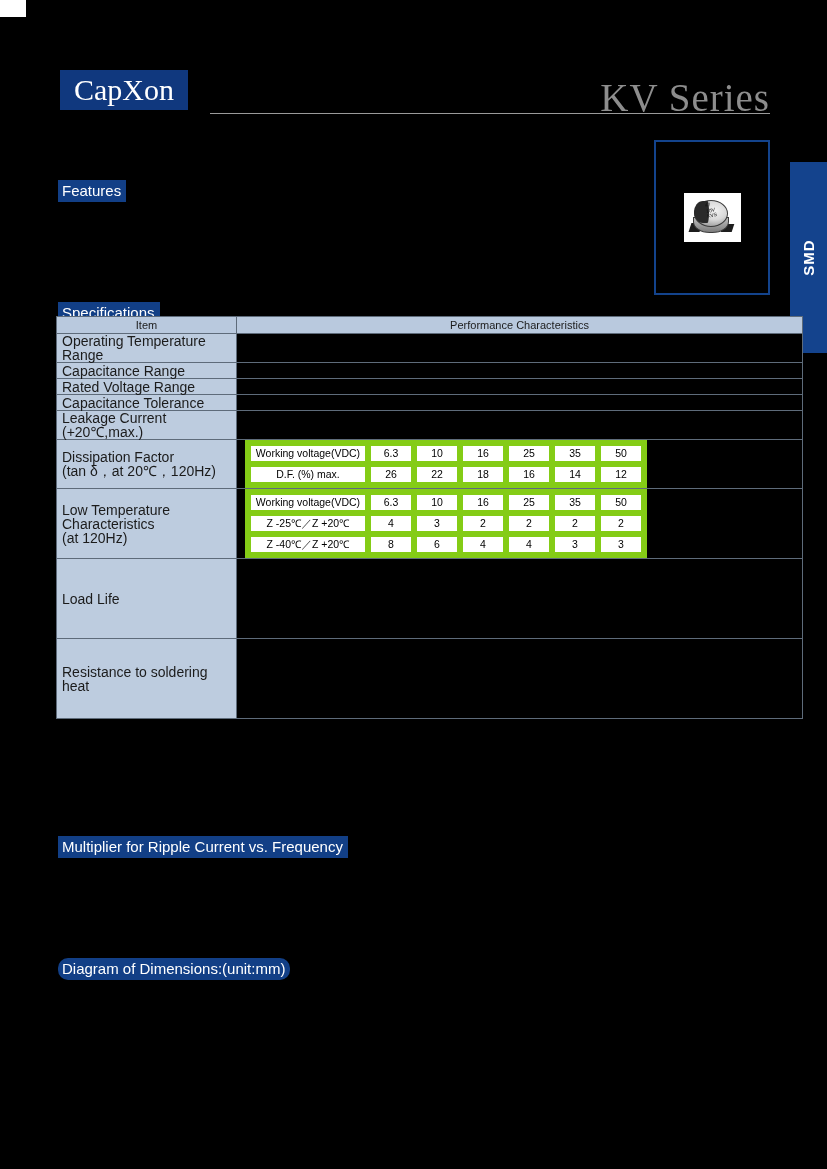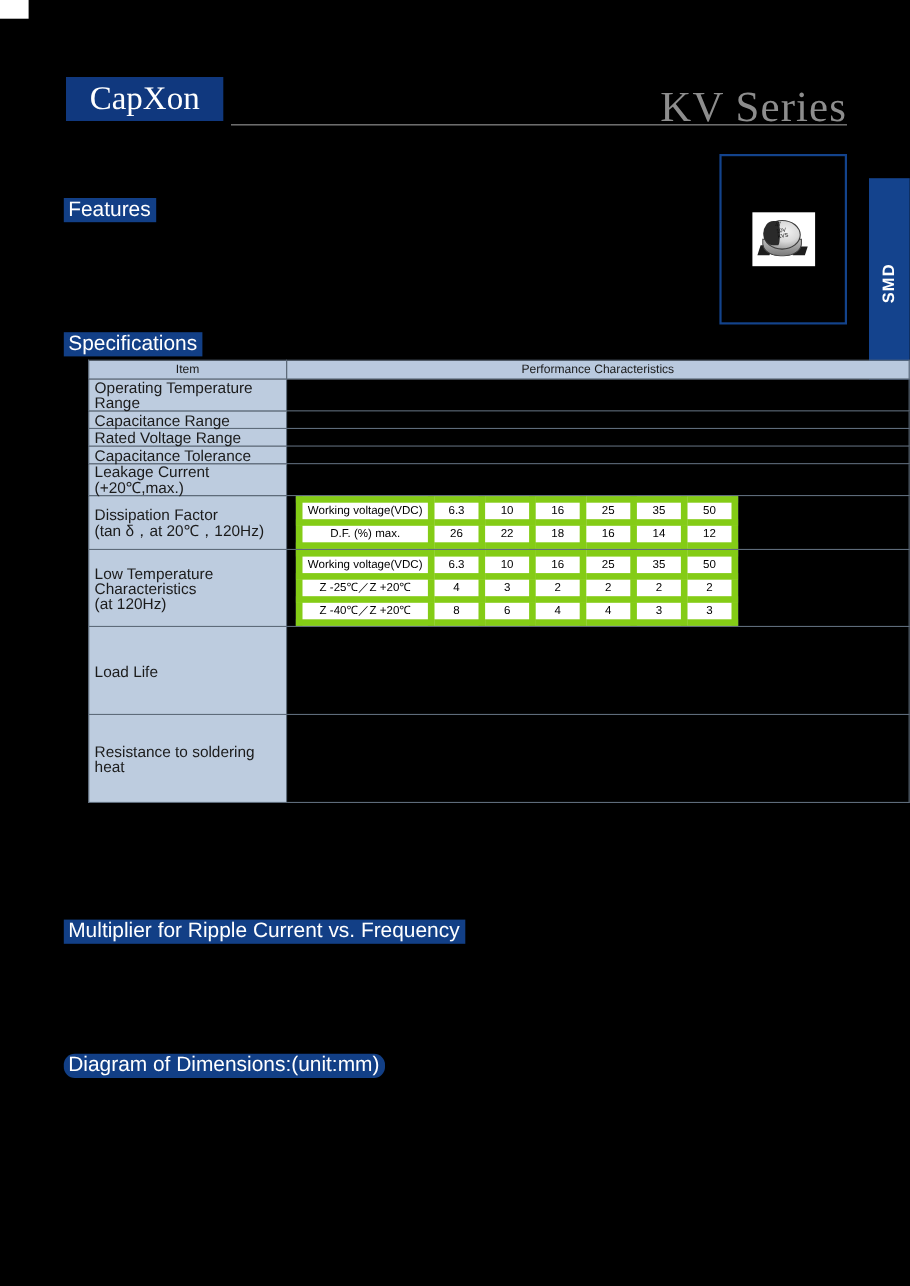--- a/index.html
+++ b/index.html
@@ -21,21 +21,21 @@
     position: absolute;
     left: 0; top: 0;
     width: 26px; height: 17px;
     background: #ffffff;
   }
 
   
   .logo-box {
     position: absolute;
     left: 60px; top: 70px;
-    width: 143px; height: 40px;
+    width: 128px; height: 40px;
     background: #10387e;
     display: flex;
     align-items: center;
     justify-content: center;
   }
   .logo-text {
     font-family: "Liberation Serif", serif;
     font-size: 30px;
     line-height: 30px;
     color: #ffffff;
@@ -59,21 +59,21 @@
     left: 210px; top: 113px;
     width: 560px; height: 1px;
     background: #9a9a9a;
   }
 
   
   .section-heading {
     position: absolute;
     background: #123f86;
     color: #ffffff;
-    font-size: 19px;
+    font-size: 15px;
     line-height: 19px;
     padding: 1px 5px 2px 4px;
     white-space: nowrap;
   }
   #heading-features { left: 58px; top: 180px; }
   #heading-specifications { left: 58px; top: 302px; }
   #heading-multiplier { left: 58px; top: 836px; }
   #heading-diagram { left: 58px; top: 958px; border-radius: 10px; }
 
   
@@ -160,25 +160,24 @@
     font-size: 15px;
     font-weight: bold;
     letter-spacing: 1px;
     transform: rotate(-90deg);
     white-space: nowrap;
   }
 
   
   .spec-table {
     position: absolute;
-    left: 56px; top: 327px;
+    left: 56px; top: 316px;
     width: 747px;
     border-collapse: collapse;
     table-layout: fixed;
-    margin-left: 24px;
   }
   .spec-table td, .spec-table th {
     padding: 0;
     border: 1px solid #5e6b7a;
     vertical-align: middle;
   }
   .spec-table .col-item { width: 179px; }
   .spec-table .hdr {
     background: #b9c9de;
     color: #1b1b1b;

